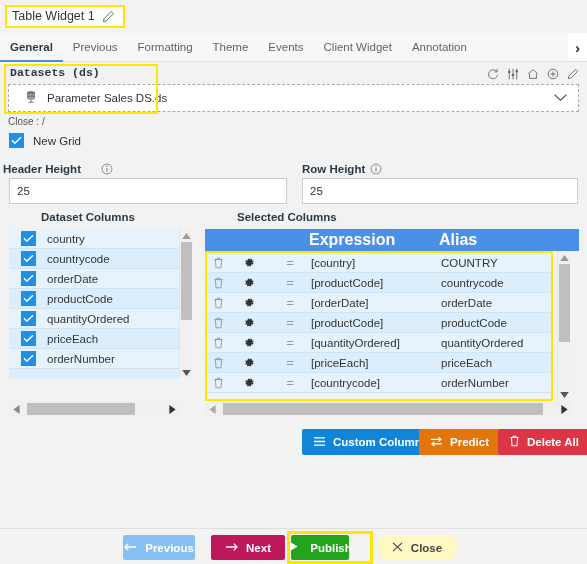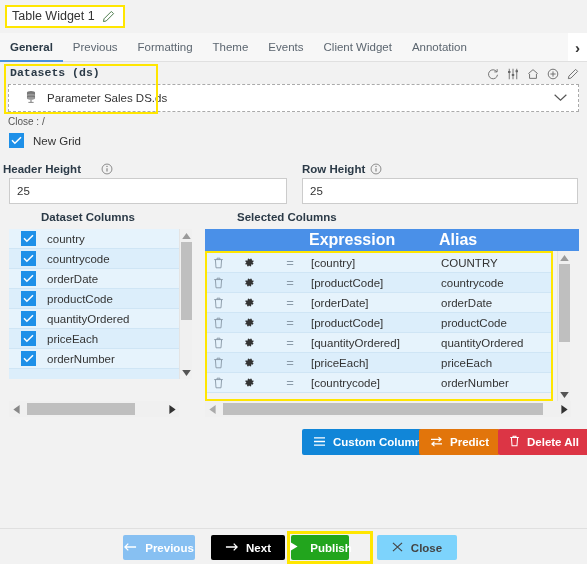--- a/index.html
+++ b/index.html
@@ -147,23 +147,23 @@
     position: absolute; left: 0; top: 528px; width: 587px; height: 36px;
     border-top: 1px solid #e0e0e0; background: #f2f2f2;
   }
   .fbtn {
     position: absolute; top: 535px; height: 25px;
     display: flex; align-items: center; gap: 8px; justify-content: center;
     font-size: 11.5px; font-weight: bold; border: none; border-radius: 2px;
     font-family: "Liberation Sans", sans-serif; cursor: pointer; white-space: nowrap;
   }
   #f-prev { left: 123px; width: 72px; background: #87c0f2; color: #fff; }
-  #f-next { left: 211px; width: 74px; background: #000000; color: #fff; }
+  #f-next { left: 211px; width: 74px; background: #be185d; color: #fff; }
   #f-pub  { left: 291px; width: 58px; background: #22a51d; color: #fff; gap: 12px; }
-  #f-close{ left: 377px; width: 80px; background: #7dd3fc; color: #444; }
+  #f-close{ left: 377px; width: 80px; background: #fef9c3; color: #444; border-radius: 10px; }
   .pub-hl { position: absolute; left: 287px; top: 531px; width: 86px; height: 33px; border: 3px solid #ffe600; pointer-events: none; }
 </style>
 </head>
 <body>
 
 <div id="app">
 
   <div class="title-wrap">
     <span class="title-text">Table Widget 1</span>
     <span>

